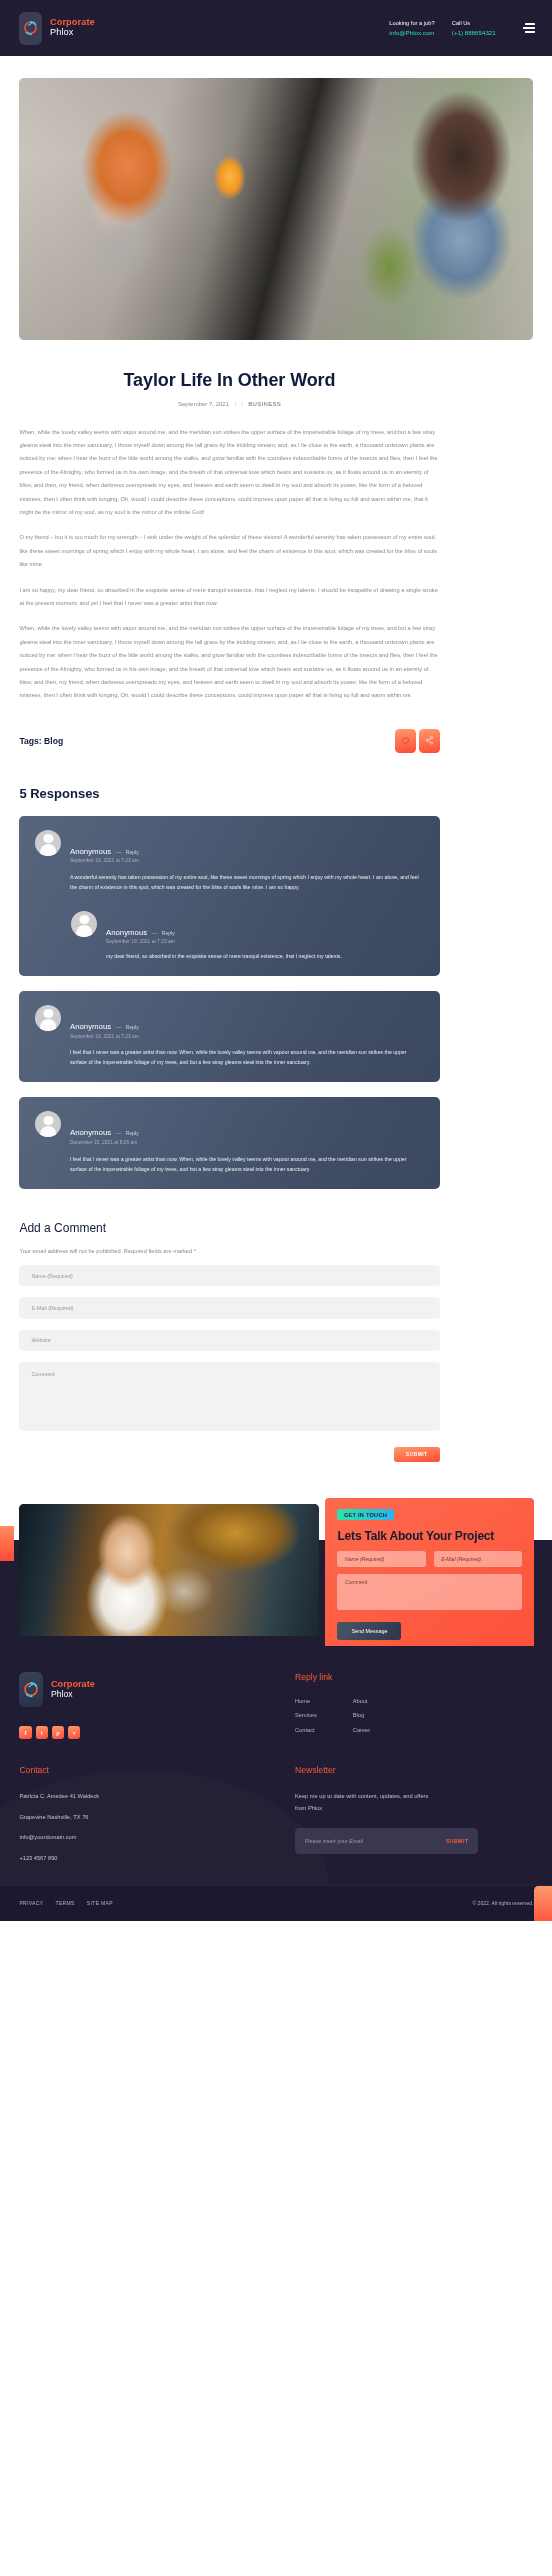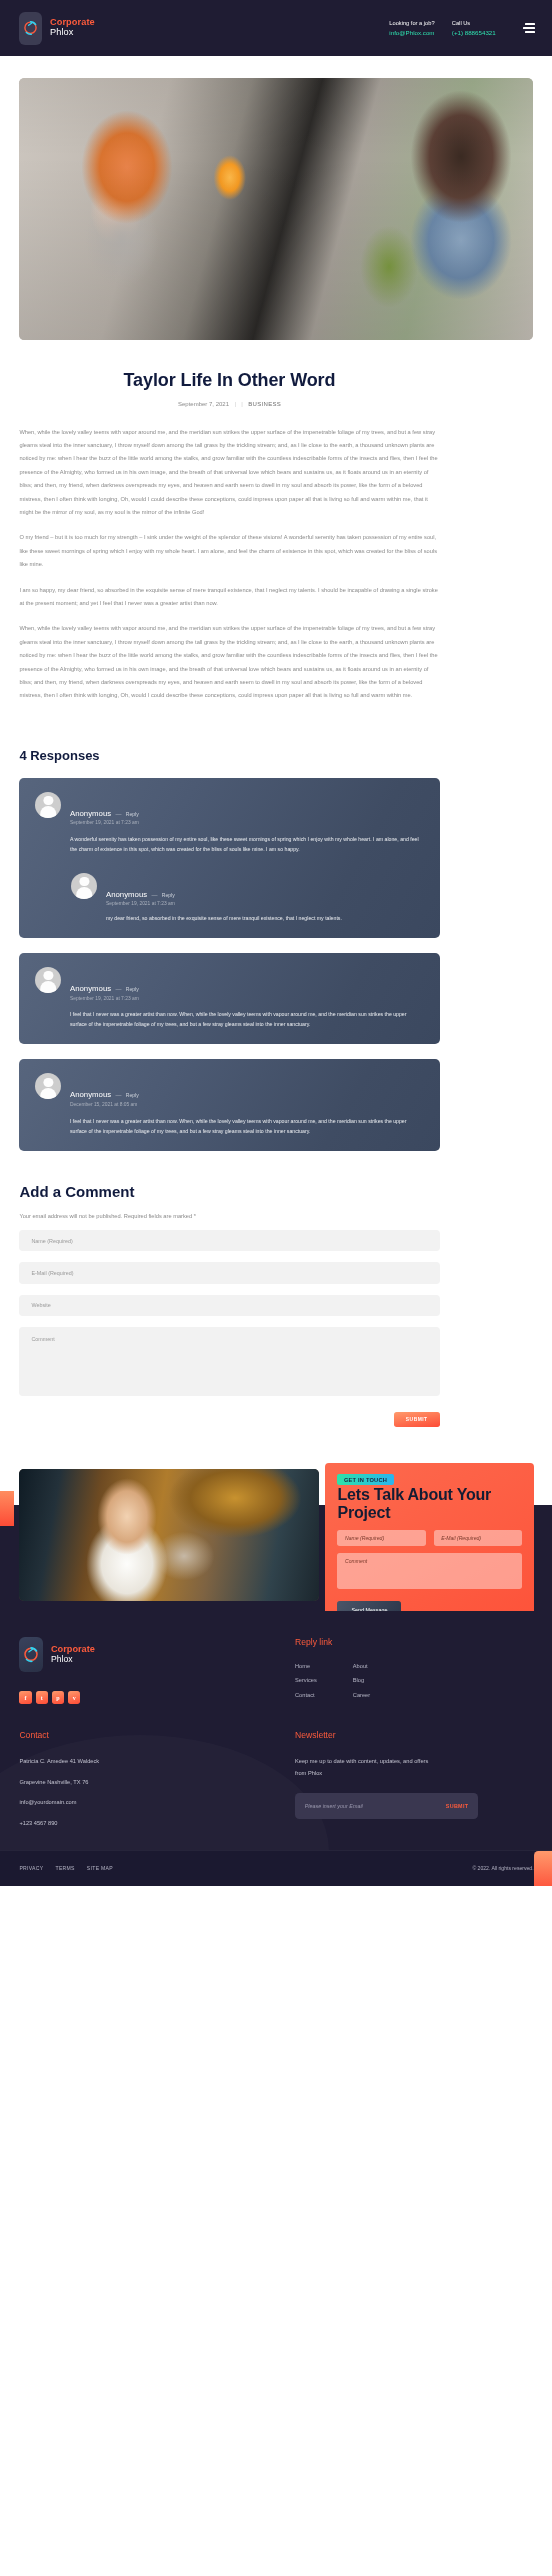--- a/index.html
+++ b/index.html
@@ -141,21 +141,21 @@
   .comment-dash { color: #b6bcc7; font-size: 6px; }
   .comment-reply { font-size: 5.1px; color: #cfd4dc; cursor: pointer; }
   .comment-date { margin-top: 2.7px; font-size: 4.9px; color: #aab1bd; }
   .comment-text {
     margin-top: 8.6px; font-size: 5.2px; line-height: 1.95; color: #eef0f3;
   }
   .nested .comment-text { margin-top: 6.5px; }
 
   
   .addcomment { padding: 32px 0 0; }
-  .addcomment-title { font-size: 15px; font-weight: bold; color: #111b3e; }
+  .addcomment-title { font-size: 12px; font-weight: normal; color: #111b3e; }
   .addcomment-note { margin-top: 13px; font-size: 5.7px; color: #8a8a8a; }
   .field {
     margin-top: 10.8px;
     width: 100%; height: 21.6px;
     background: #f2f2f2; border: none; border-radius: 3.8px;
     padding: 0 12px;
     font-family: "Liberation Sans", sans-serif;
     font-size: 5.4px; color: #9a9a9a;
     outline: none;
   }
@@ -205,21 +205,21 @@
     padding: 10.8px 12px 13px;
     position: relative;
   }
   .cta-badge {
     display: inline-block;
     background: linear-gradient(90deg, #2ee2a7 0%, #2ab4f0 100%);
     color: #16213b; font-size: 5.7px; font-weight: bold;
     padding: 2.7px 6.5px; border-radius: 2.2px; letter-spacing: 0.2px;
   }
   .cta-heading {
-    margin-top: 1px; color: #141c33; font-size: 16px; font-weight: bold; letter-spacing: -0.2px;
+    margin-top: 9px; color: #141c33; font-size: 12px; font-weight: bold; letter-spacing: -0.2px;
   }
   .cta-fields { display: flex; gap: 8px; margin-top: 7.6px; }
   .cta-input {
     flex: 1; height: 15.6px; border: none; border-radius: 2.7px;
     background: rgba(255,255,255,.42);
     padding: 0 7.6px; font-size: 5.1px; font-style: italic; color: #6d3327;
     font-family: "Liberation Sans", sans-serif; outline: none;
   }
   .cta-input::placeholder { color: #7a3a2c; font-style: italic; }
   .cta-textarea {
@@ -358,23 +358,45 @@
     </div>
   </div>
 
   <div class="post-body">
     <p>When, while the lovely valley teems with vapor around me, and the meridian sun strikes the upper surface of the impenetrable foliage of my trees, and but a few stray gleams steal into the inner sanctuary, I throw myself down among the tall grass by the trickling stream; and, as I lie close to the earth, a thousand unknown plants are noticed by me: when I hear the buzz of the little world among the stalks, and grow familiar with the countless indescribable forms of the insects and flies, then I feel the presence of the Almighty, who formed us in his own image, and the breath of that universal love which bears and sustains us, as it floats around us in an eternity of bliss; and then, my friend, when darkness overspreads my eyes, and heaven and earth seem to dwell in my soul and absorb its power, like the form of a beloved mistress, then I often think with longing, Oh, would I could describe these conceptions, could impress upon paper all that is living so full and warm within me, that it might be the mirror of my soul, as my soul is the mirror of the infinite God!</p>
     <p>O my friend – but it is too much for my strength – I sink under the weight of the splendor of these visions! A wonderful serenity has taken possession of my entire soul, like these sweet mornings of spring which I enjoy with my whole heart. I am alone, and feel the charm of existence in this spot, which was created for the bliss of souls like mine.</p>
     <p>I am so happy, my dear friend, so absorbed in the exquisite sense of mere tranquil existence, that I neglect my talents. I should be incapable of drawing a single stroke at the present moment; and yet I feel that I never was a greater artist than now.</p>
     <p>When, while the lovely valley teems with vapor around me, and the meridian sun strikes the upper surface of the impenetrable foliage of my trees, and but a few stray gleams steal into the inner sanctuary, I throw myself down among the tall grass by the trickling stream; and, as I lie close to the earth, a thousand unknown plants are noticed by me: when I hear the buzz of the little world among the stalks, and grow familiar with the countless indescribable forms of the insects and flies, then I feel the presence of the Almighty, who formed us in his own image, and the breath of that universal love which bears and sustains us, as it floats around us in an eternity of bliss; and then, my friend, when darkness overspreads my eyes, and heaven and earth seem to dwell in my soul and absorb its power, like the form of a beloved mistress, then I often think with longing, Oh, would I could describe these conceptions, could impress upon paper all that is living so full and warm within me.</p>
   </div>
 
+  <div class="tagbar">
+    <div class="tags-label">
+      <span>Tags:</span>
+      <span class="tagname">Blog</span>
+    </div>
+    <div class="share-group">
+      <button class="share-btn">
+        <svg width="8.6" height="8" viewBox="0 0 16 15" aria-hidden="true">
+          <path d="M8 13.4S1.6 9.2 1.6 5.1A3.3 3.3 0 0 1 8 3.8a3.3 3.3 0 0 1 6.4 1.3c0 4.1-6.4 8.3-6.4 8.3z" fill="none" stroke="#d8392a" stroke-width="1.2"></path>
+        </svg>
+      </button>
+      <button class="share-btn">
+        <svg width="8.6" height="8.6" viewBox="0 0 16 16" aria-hidden="true">
+          <circle cx="12" cy="3" r="2.1" fill="none" stroke="#ffffff" stroke-width="1.1"></circle>
+          <circle cx="4" cy="8" r="2.1" fill="none" stroke="#ffffff" stroke-width="1.1"></circle>
+          <circle cx="12" cy="13" r="2.1" fill="none" stroke="#ffffff" stroke-width="1.1"></circle>
+          <line x1="5.9" y1="7" x2="10.2" y2="4" stroke="#ffffff" stroke-width="1.1"></line>
+          <line x1="5.9" y1="9" x2="10.2" y2="12" stroke="#ffffff" stroke-width="1.1"></line>
+        </svg>
+      </button>
+    </div>
+  </div>
 
   <section class="responses">
-    <h2 class="responses-title">4 Responses</h2>
+    <h2 class="responses-title">5 Responses</h2>
 
     <div class="comment-card">
       <div class="comment-row">
         <div class="avatar"></div>
         <div class="comment-main">
           <div class="comment-name-row">
             <span class="comment-name">Anonymous</span>
             <span class="comment-dash">—</span>
             <span class="comment-reply">Reply</span>
           </div>

